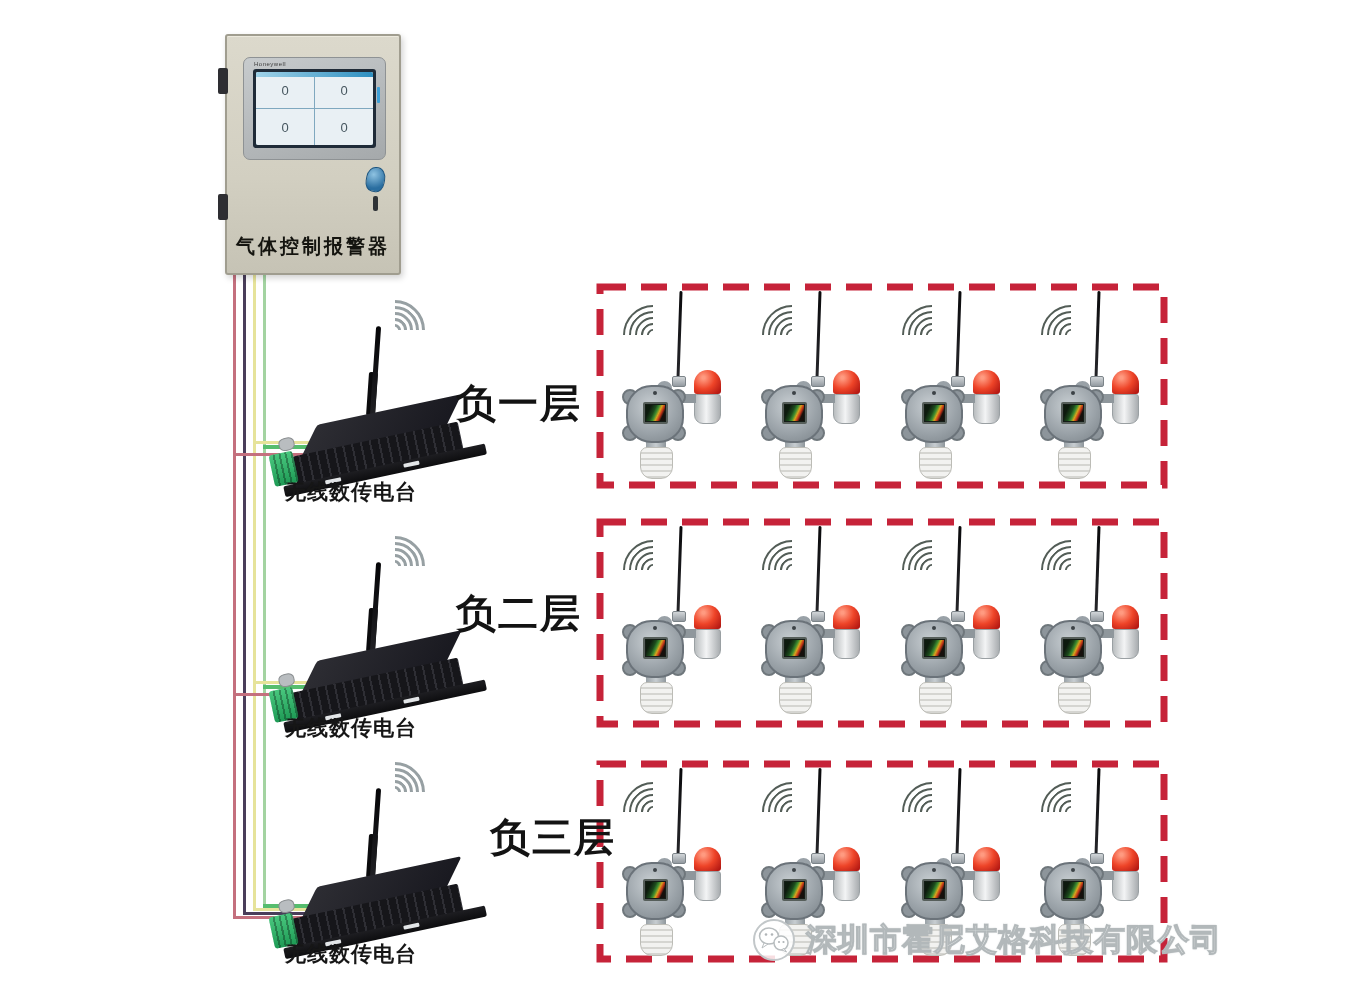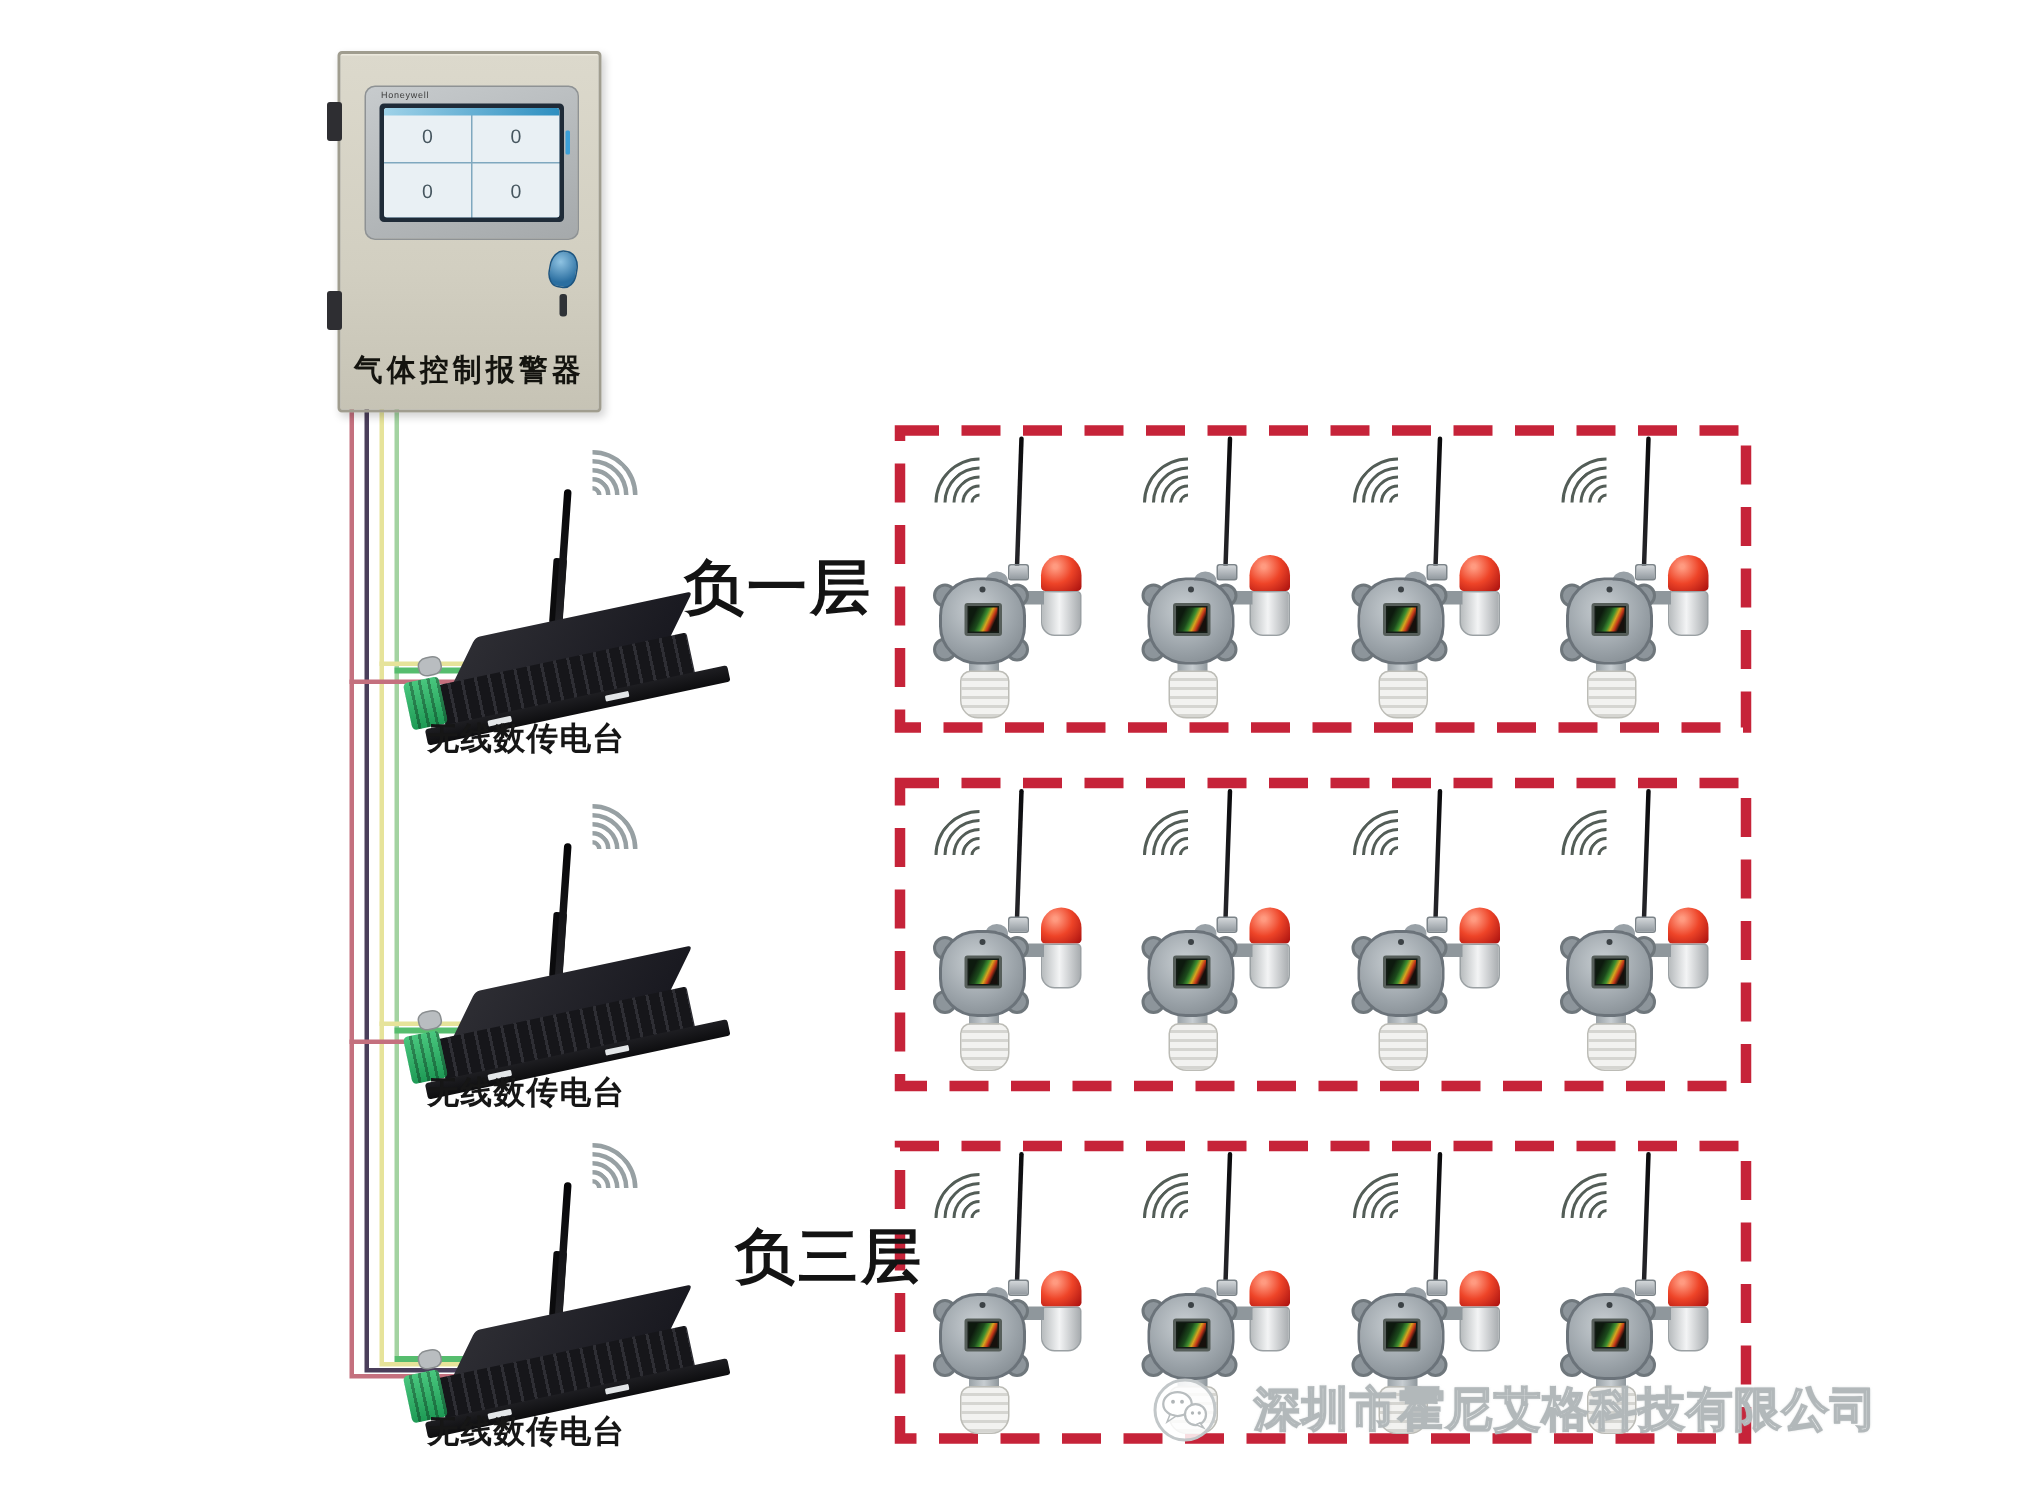--- a/index.html
+++ b/index.html
@@ -116,21 +116,21 @@
             background:#141c16;border:2px solid #565e5a;border-radius:2px;box-sizing:border-box;overflow:hidden;}
   .d-window:after{content:"";position:absolute;inset:1px;
       background:linear-gradient(115deg,#0d1a0e 20%,#1c4a1c 40%,#3f8f2f 52%,#d6a31e 62%,#c23418 72%,#16100c 82%);}
   .d-neck{position:absolute;left:27px;top:150px;width:20px;height:7px;
           background:linear-gradient(90deg,#9aa2a7,#c7cdd1,#8f979c);}
   .d-sensor{position:absolute;left:21px;top:156px;width:31px;height:30px;
             border:1px solid #bcbcb6;border-radius:7px 7px 12px 12px;
             background:repeating-linear-gradient(180deg,#f2f2f0 0 4px,#d5d5d1 4px 6px);}
 
   
-  .watermark{position:absolute;left:768px;top:918px;z-index:10;display:flex;align-items:center;gap:24px;}
+  .watermark{position:absolute;left:752px;top:918px;z-index:10;display:flex;align-items:center;gap:10px;}
   .wm-text{font-size:31px;font-weight:700;letter-spacing:1px;color:rgba(243,245,245,.95);
            -webkit-text-stroke:1px #b2b8ba;text-shadow:0 0 1px #b7bcbe,0 0 2px rgba(170,176,178,.6);}
 </style>
 </head>
 <body>
 
 <div class="stage">
 
 
   <div class="panel">
@@ -235,21 +235,22 @@
       <div class="r-flange">
         <div class="r-slot sl1"></div>
           <div class="r-slot sl2"></div>
       </div>
       <div class="r-term"></div>
       <div class="r-db9"></div>
     </div>
     <div class="r-label">无线数传电台</div>
   </div>
 
-  <div class="level" style="top:364px;">负一层</div>
+  <div class="level" style="top:376px;">负一层</div>
+  <div class="level" style="top:586px;">负二层</div>
   <div class="level" style="top:810px;margin-left:34px;">负三层</div>
 
   <div class="zone" style="top:283px;height:206px;">
     <svg width="572" height="206">
       <rect x="4" y="4" width="564" height="198" fill="none" stroke="#c62339" stroke-width="7" stroke-dasharray="26 15"></rect>
     </svg>
     <div class="det-row">
   <div class="det">
     <div class="waves d-waves" style="left:34px;top:44px;">
       <span class="arc s1"></span>

